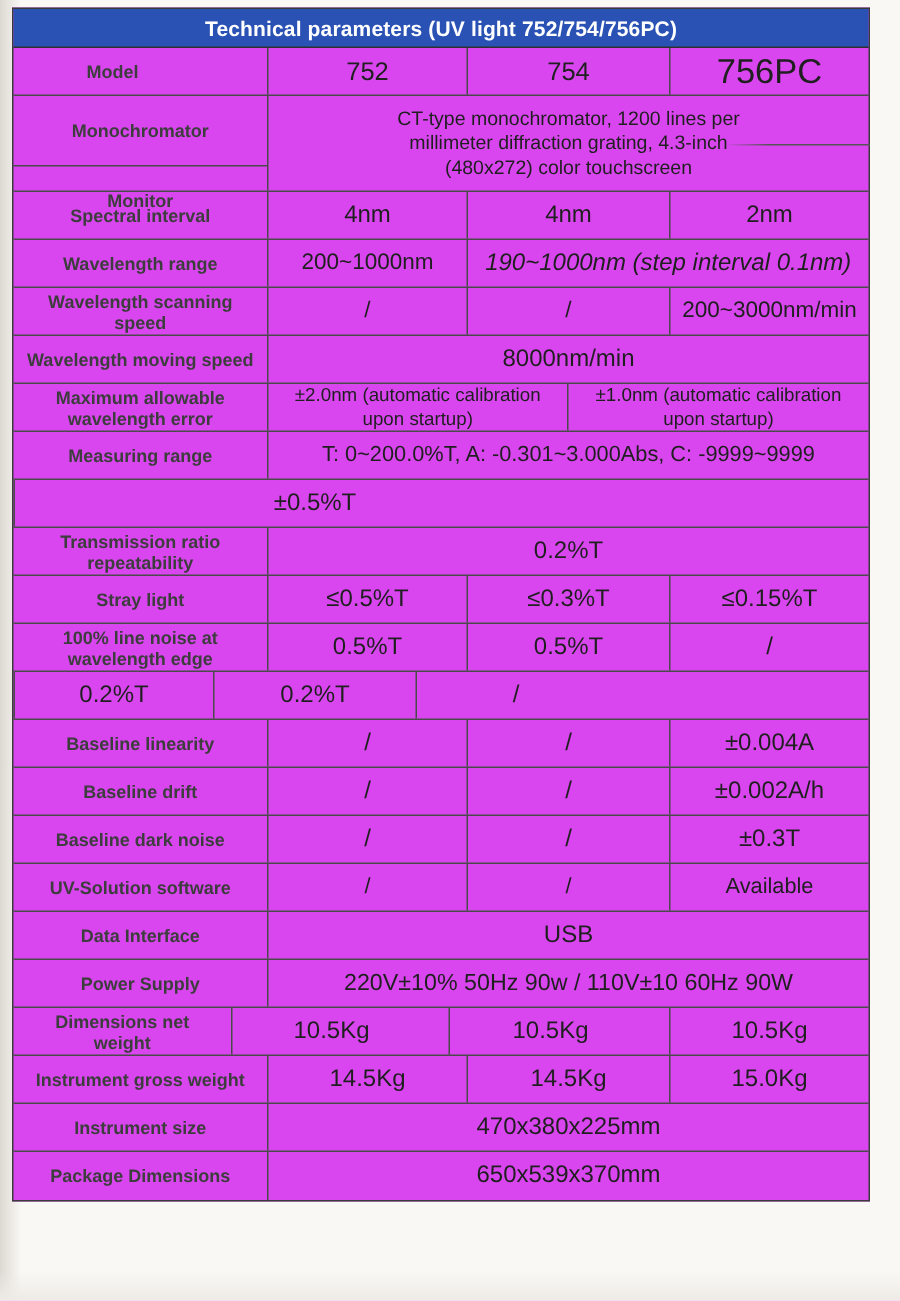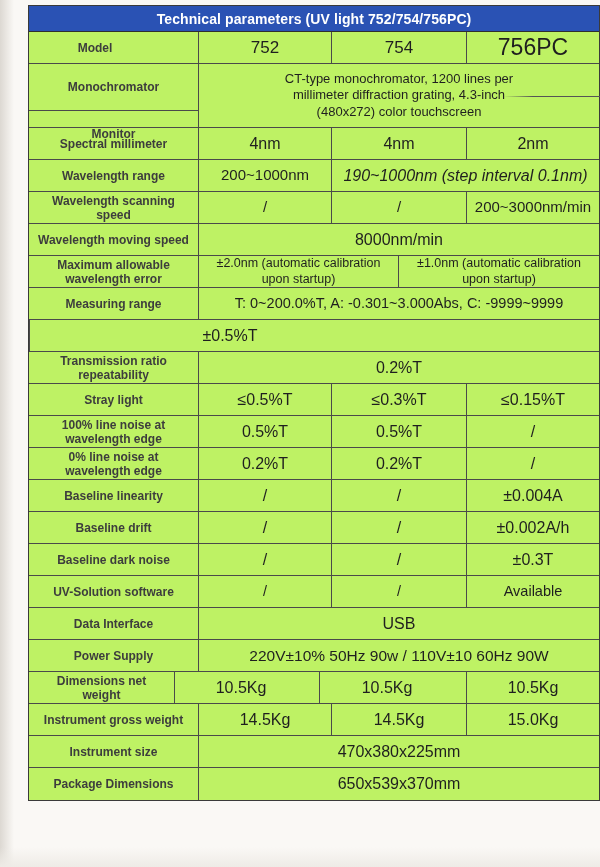--- a/index.html
+++ b/index.html
@@ -3,22 +3,22 @@
 <meta charset="utf-8">
 <style>
   html,body { margin:0; padding:0; background:#ffffff; }
   body { font-family:"Liberation Sans", sans-serif; }
   .stage { position:relative; width:600px; height:867px; background:#faf8f5; overflow:hidden; }
   .edge-left { position:absolute; left:0; top:0; bottom:0; width:14px;
                background:linear-gradient(to right,#dcd8d2,rgba(250,248,245,0)); }
   .edge-bottom { position:absolute; left:0; right:0; bottom:0; height:20px;
                background:linear-gradient(to top,#eeebe6,rgba(250,248,245,0)); }
 
-  .tbl { position:absolute; left:28px; top:5px; width:570px;
-         border:1.5px solid #3a3a3a; background:#bef264; }
+  .tbl { position:absolute; left:8px; top:5px; width:570px;
+         border:1.5px solid #3a3a3a; background:#d946ef; }
 
   .hdr { height:26px; box-sizing:border-box; display:flex; align-items:center; justify-content:center;
          background:#2a52b4; border-bottom:1px solid #2f2f2f;
          color:#ffffff; font-weight:bold; font-size:14px; letter-spacing:0.1px; }
 
   .row { display:flex; height:32px; box-sizing:border-box; border-bottom:1px solid #4a4a4a; }
   .row.h64 { height:64px; }
   .row:last-child { border-bottom:none; }
 
   .lbl, .lblhalf {
@@ -66,21 +66,21 @@
           <div class="vals" style="grid-template-columns: 401px;">
             <div class="cell wrap" style="flex-direction: column; font-size: 13px;">
               <div>CT-type monochromator, 1200 lines per</div>
               <div>millimeter diffraction grating, 4.3-inch</div>
               <div>(480x272) color touchscreen</div>
               <div class="artifact"></div>
             </div>
           </div>
         </div>
         <div class="row">
-          <div class="lbl">Spectral millimeter</div>
+          <div class="lbl">Spectral interval</div>
           <div class="vals" style="grid-template-columns: 133px 135px 133px;">
             <div class="cell">4nm</div>
             <div class="cell">4nm</div>
             <div class="cell">2nm</div>
           </div>
         </div>
         <div class="row">
           <div class="lbl">Wavelength range</div>
           <div class="vals" style="grid-template-columns: 133px 268px;">
             <div class="cell" style="font-size: 15px;">200~1000nm</div>
@@ -135,21 +135,20 @@
         </div>
         <div class="row">
           <div class="lbl">100% line noise at wavelength edge</div>
           <div class="vals" style="grid-template-columns: 133px 135px 133px;">
             <div class="cell">0.5%T</div>
             <div class="cell">0.5%T</div>
             <div class="cell">/</div>
           </div>
         </div>
         <div class="row">
-          <div class="lbl">0% line noise at wavelength edge</div>
           <div class="vals" style="grid-template-columns: 133px 135px 133px;">
             <div class="cell">0.2%T</div>
             <div class="cell">0.2%T</div>
             <div class="cell">/</div>
           </div>
         </div>
         <div class="row">
           <div class="lbl">Baseline linearity</div>
           <div class="vals" style="grid-template-columns: 133px 135px 133px;">
             <div class="cell">/</div>

